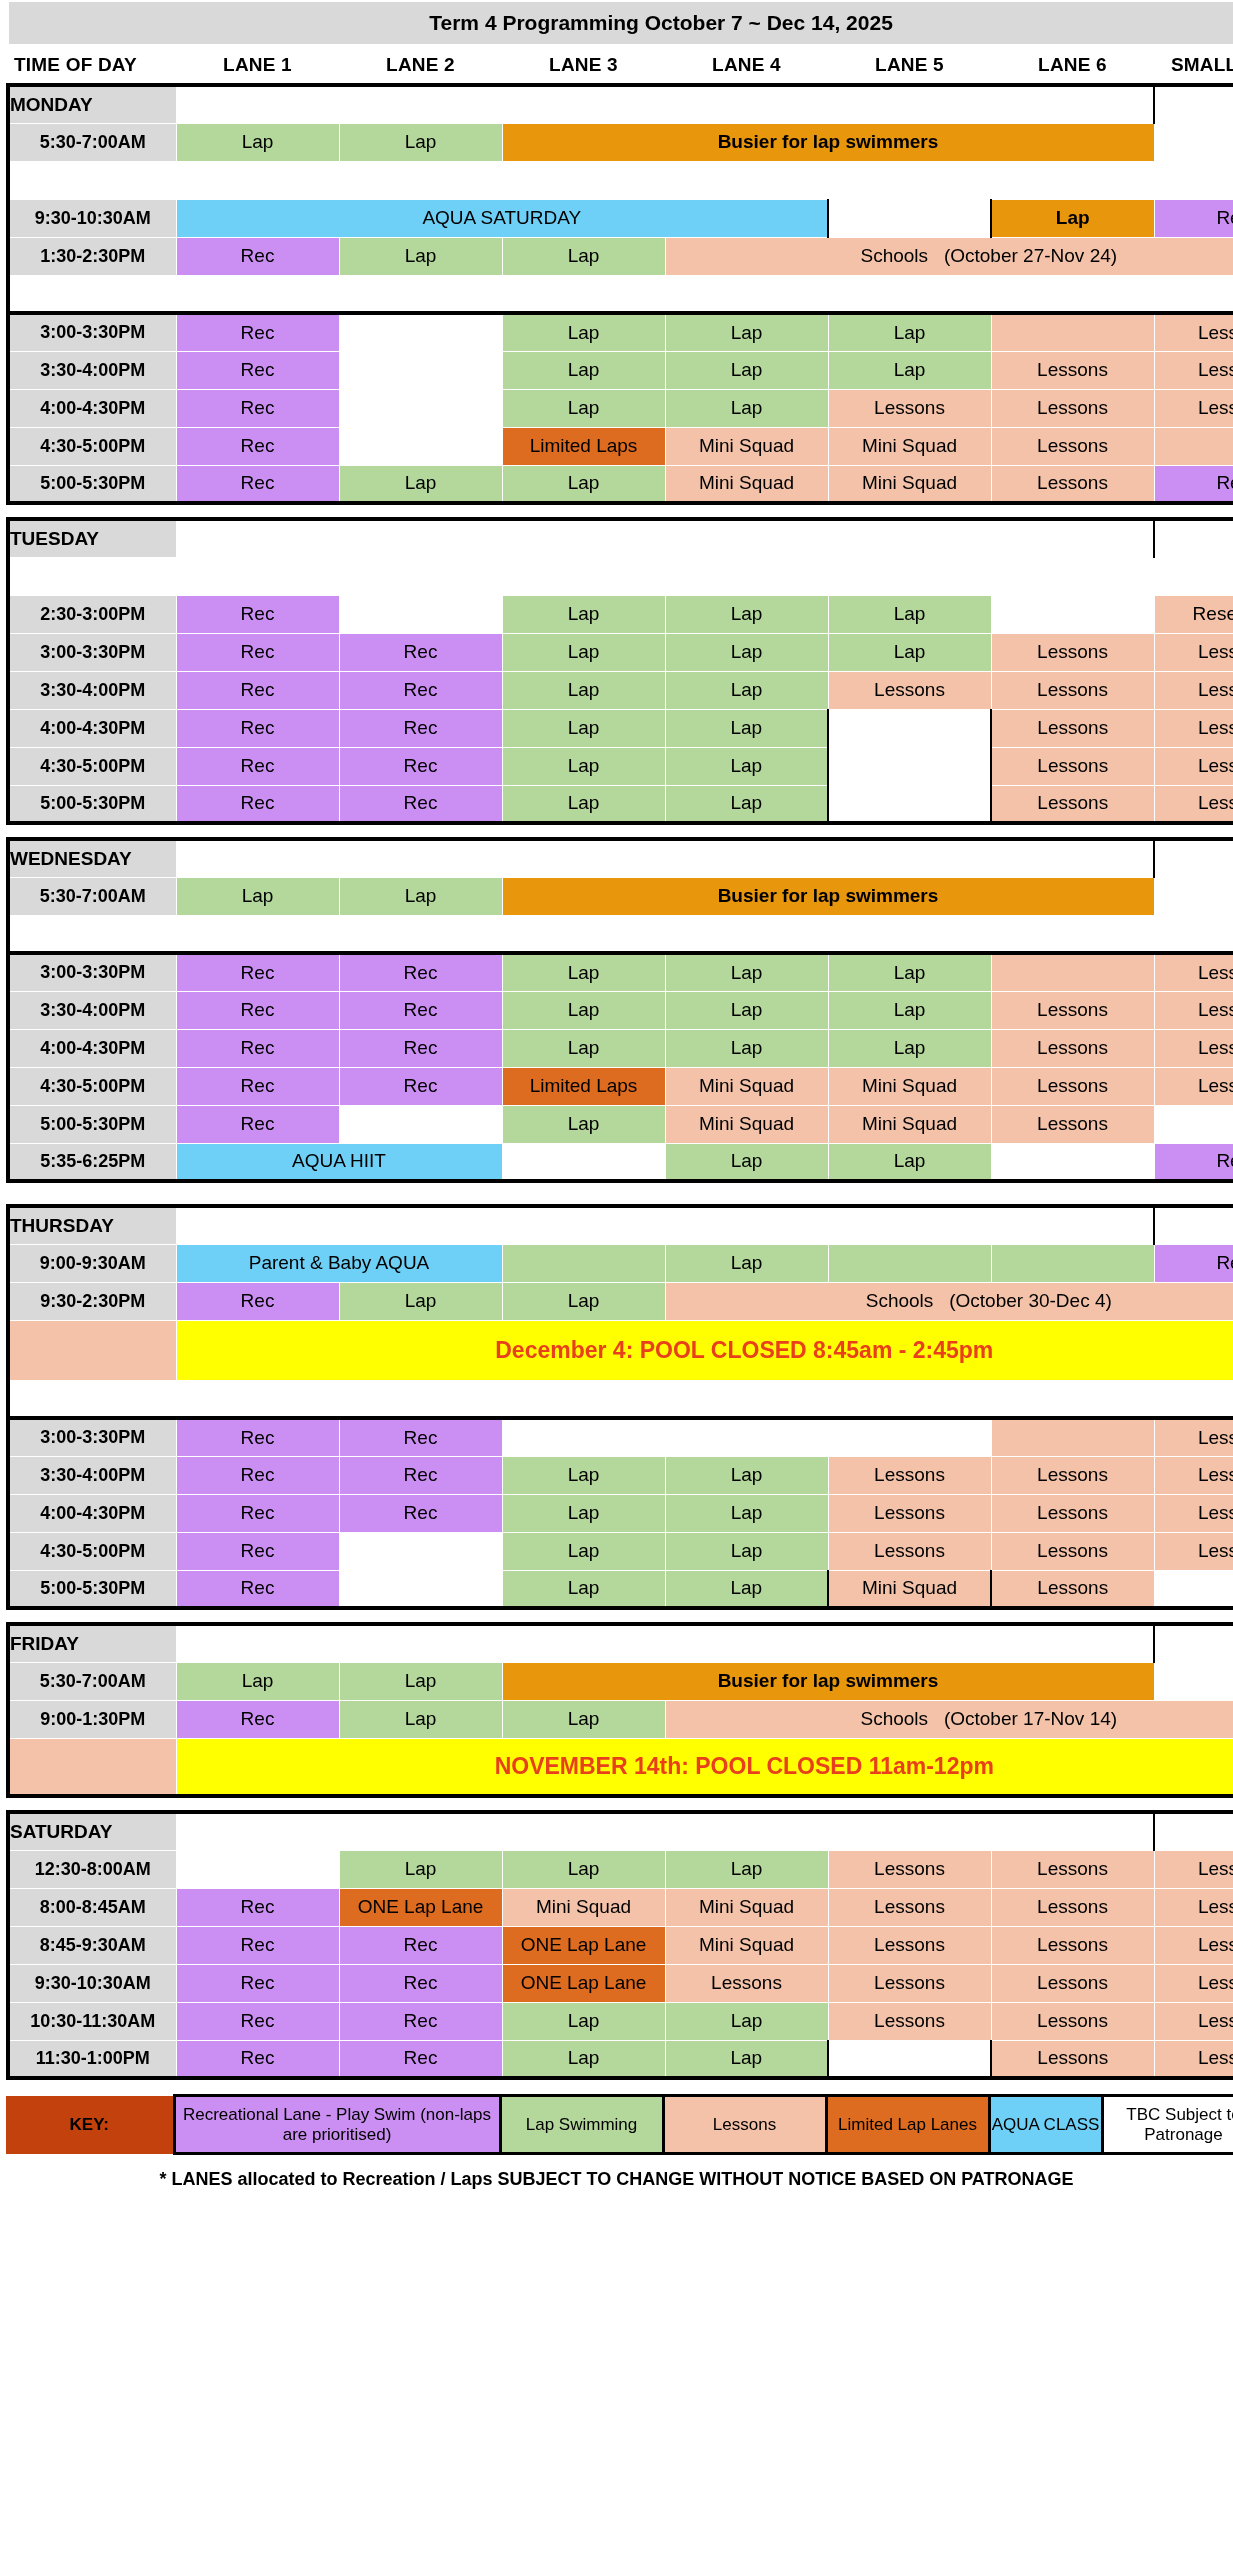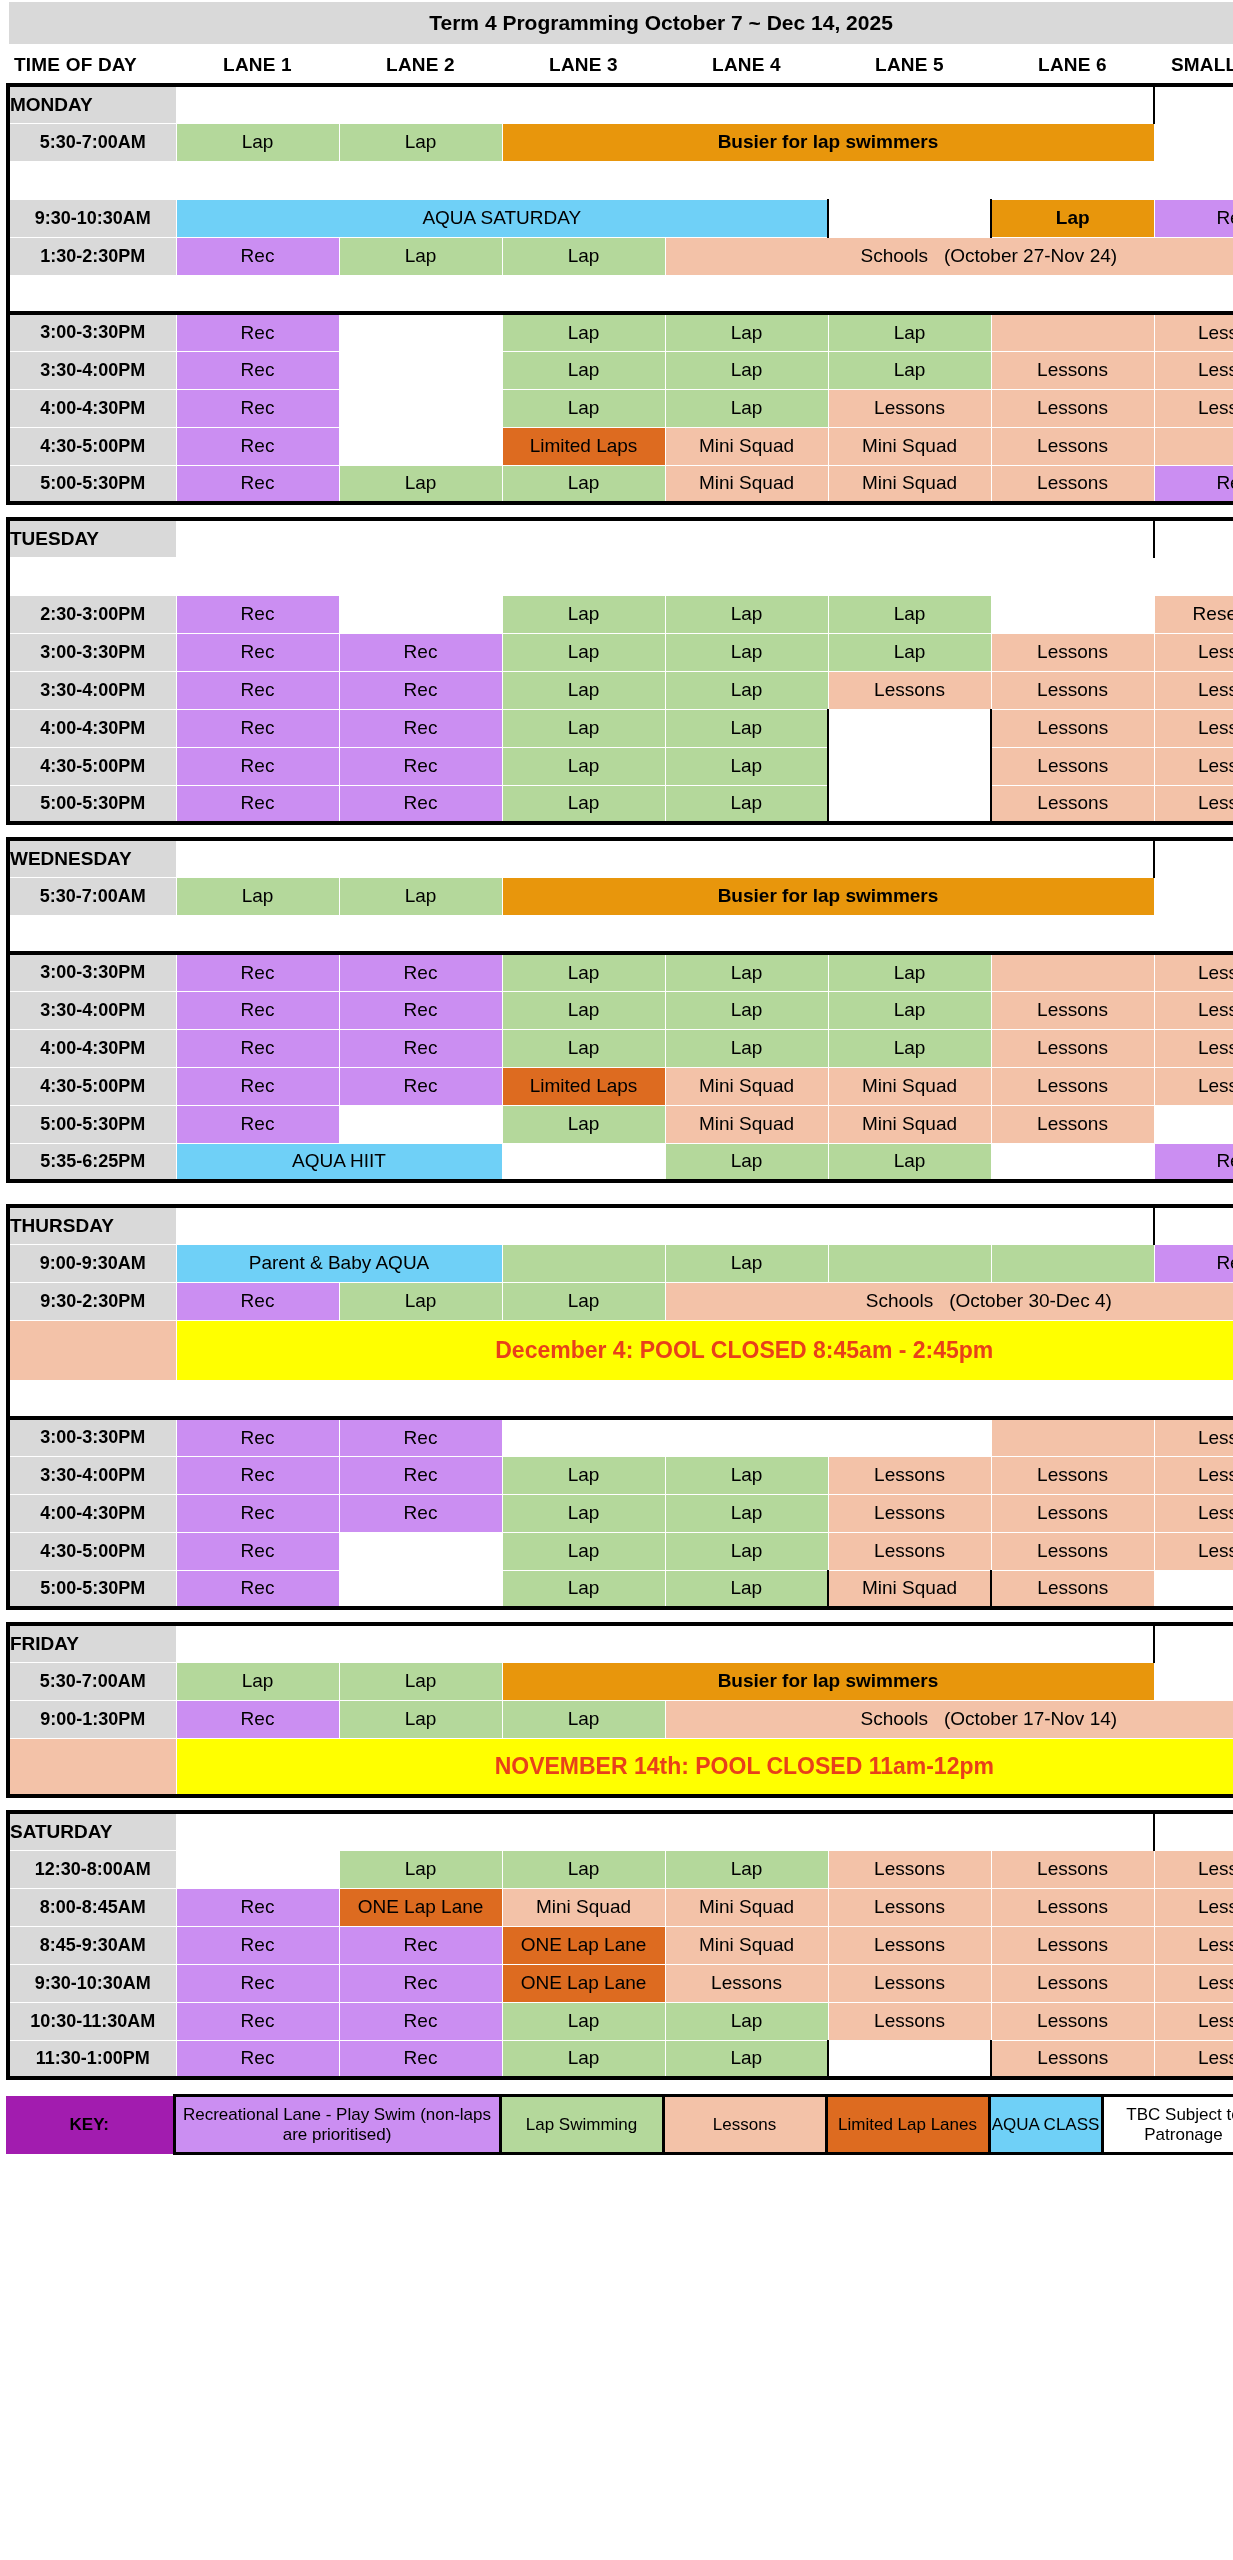--- a/index.html
+++ b/index.html
@@ -78,21 +78,21 @@
   .leftline   { border-left:4px solid #000 !important;margin-left:24px; }
   .rightline  { border-right:4px solid #000 !important; }
   .thinline-l { border-left:2px solid #000 !important; }
   .thinline-r { border-right:2px solid #000 !important; }
   .spacer td { height:16px; background:#ffffff; border:none; }
   .spacer-sm td { height:9px; background:#ffffff; border:none; }
 
   
   .keytable { border-collapse:collapse; width:1221px; table-layout:fixed; margin-top:14px; }
   .keytable td { height:58px; text-align:center; vertical-align:middle; font-size:17px; line-height:1.15; }
-  .key-label { width:168px; font-weight:bold; font-size:19px; background:#a21caf; }
+  .key-label { width:168px; font-weight:bold; font-size:19px; background:#c2410c; }
   .key-rec  { background:#cb8ef2; border:3px solid #000; width:326px; }
   .key-lap  { background:#b4d89b; border:3px solid #000; width:163px; }
   .key-les  { background:#f3c2a8; border:3px solid #000; width:163px; }
   .key-ltd  { background:#dd6b20; border:3px solid #000; width:163px; }
   .key-aqua { background:#6fd0f7; border:3px solid #000; width:113px; }
   .key-tbc  { background:#ffffff; border:3px solid #000; width:163px; }
 
   .footnote {
     width:1221px;
     text-align:center;
@@ -638,14 +638,15 @@
     <td class="key-rec">Recreational Lane - Play Swim (non-laps are prioritised)</td>
     <td class="key-lap">Lap Swimming</td>
     <td class="key-les">Lessons</td>
     <td class="key-ltd">Limited Lap Lanes</td>
     <td class="key-aqua">AQUA CLASS</td>
     <td class="key-tbc">TBC Subject to Patronage</td>
   </tr>
 </tbody>
     </table>
 
+<div class="footnote">* LANES allocated to Recreation / Laps SUBJECT TO CHANGE WITHOUT NOTICE BASED ON PATRONAGE</div>
 
 </div>
 
 </body></html>

